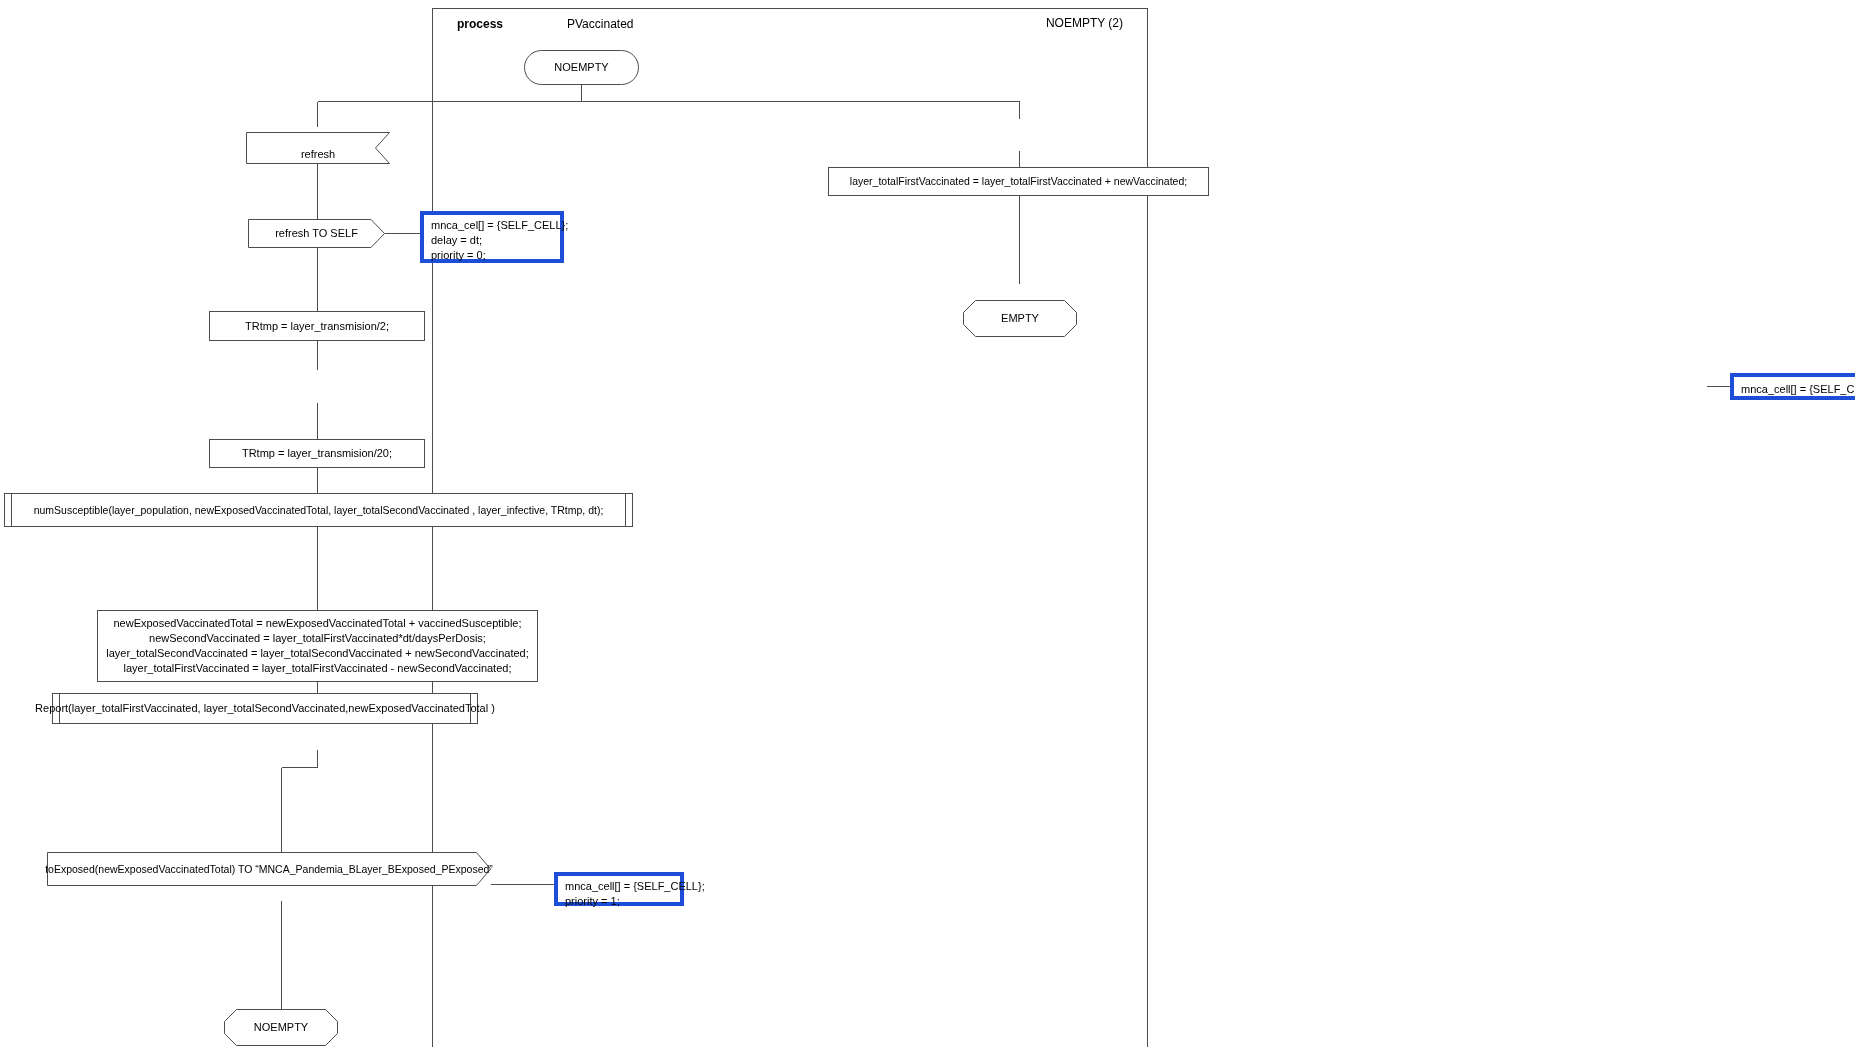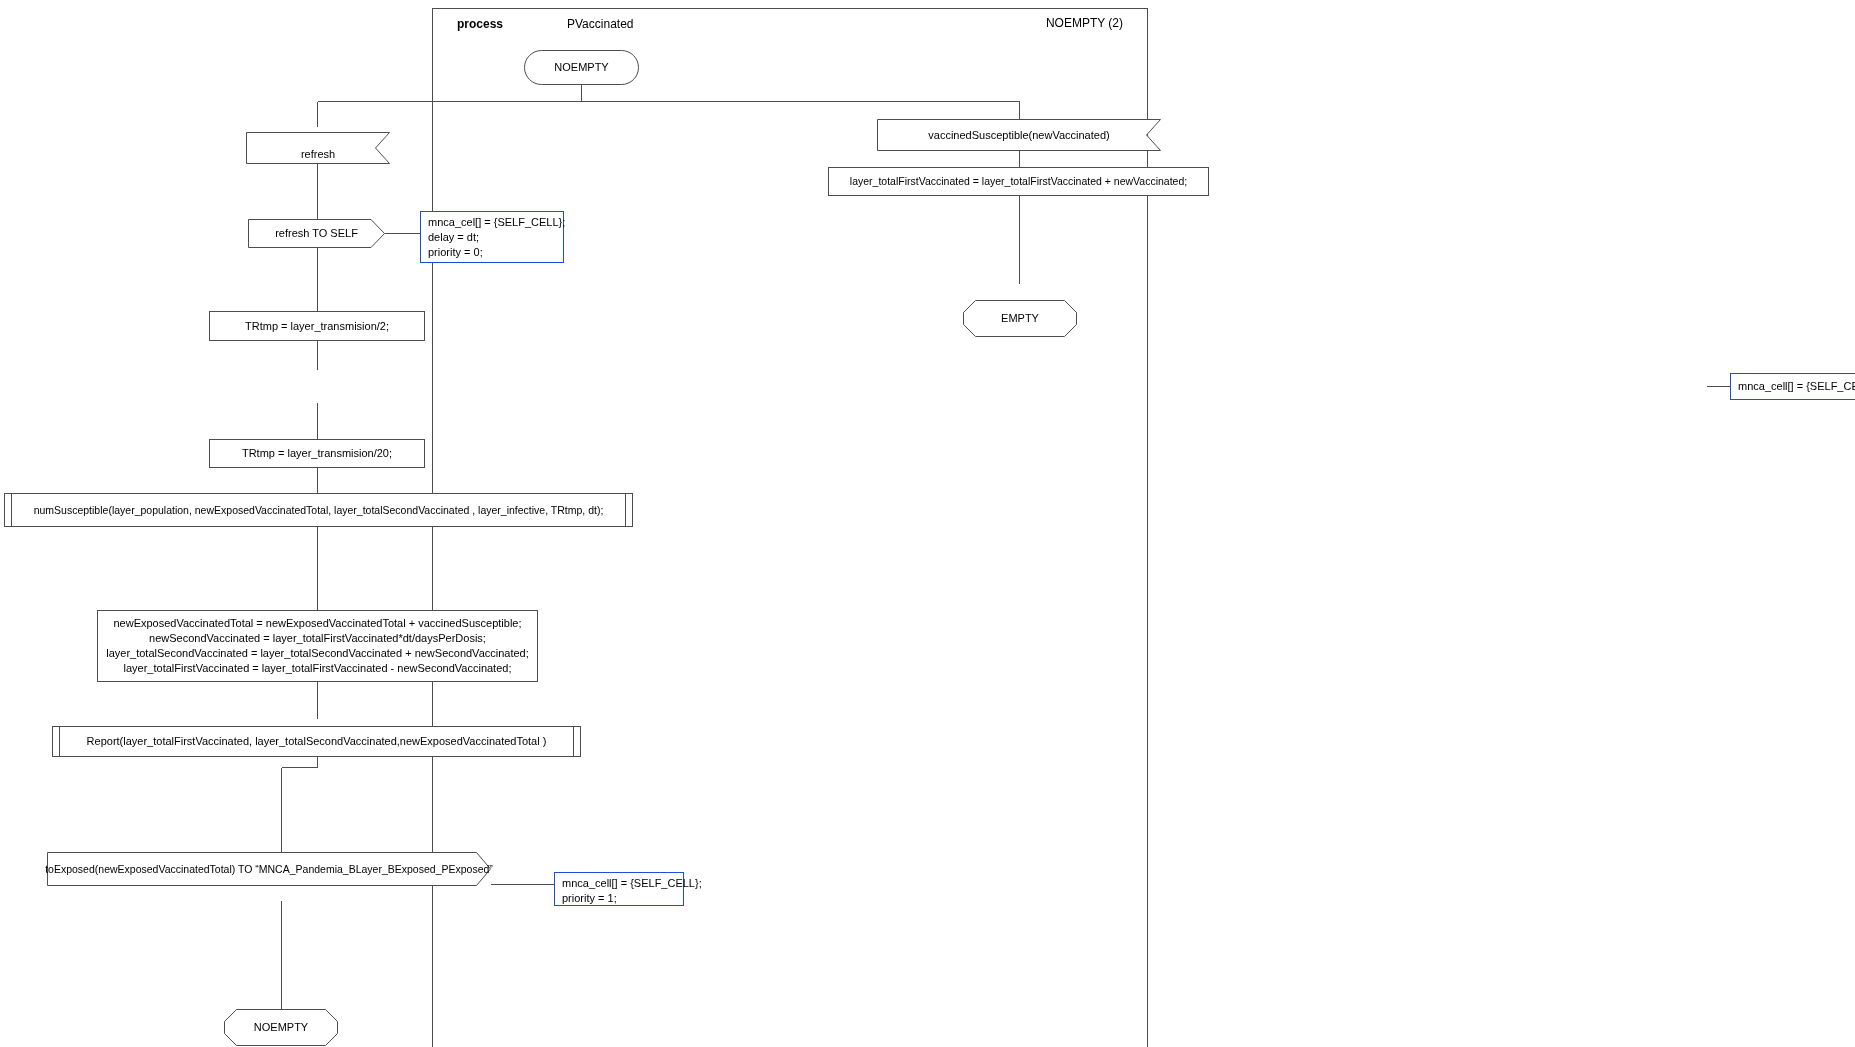--- a/index.html
+++ b/index.html
@@ -44,21 +44,21 @@
   .call::after  { right: 6px; }
 
   .shape { position: absolute; left: 0; top: 0; width: 100%; height: 100%; }
   .shape polygon, .shape rect { fill: #ffffff; stroke: #4d4d4d; stroke-width: 1; }
   .lbl { position: relative; }
 
   .multi { flex-direction: column; line-height: 15px; }
 
   .note {
     display: block;
-    border: 1px solid #1d4ed8; background: #fff;
+    border: 4px solid #1d4ed8; background: #fff;
     font-size: 11px; line-height: 15px;
     text-align: left;
     padding: 3px 4px 0 7px;
   }
   .note-one { padding-top: 5px; }
 </style>
 </head>
 <body>
 
 <div class="canvas">
@@ -132,21 +132,21 @@
     <span class="lbl">numSusceptible(layer_population, newExposedVaccinatedTotal, layer_totalSecondVaccinated , layer_infective, TRtmp, dt);</span>
   </div>
 
   <div class="node box multi" style="left:97px;top:610px;width:441px;height:72px">
     <div>newExposedVaccinatedTotal = newExposedVaccinatedTotal + vaccinedSusceptible;</div>
     <div>newSecondVaccinated = layer_totalFirstVaccinated*dt/daysPerDosis;</div>
     <div>layer_totalSecondVaccinated = layer_totalSecondVaccinated + newSecondVaccinated;</div>
     <div>layer_totalFirstVaccinated = layer_totalFirstVaccinated - newSecondVaccinated;</div>
   </div>
 
-  <div class="node box call" style="left:52px;top:726px;width:529px;height:31px">
+  <div class="node box call" style="left:52px;top:693px;width:426px;height:31px">
     <span class="lbl">Report(layer_totalFirstVaccinated, layer_totalSecondVaccinated,newExposedVaccinatedTotal )</span>
   </div>
 
   <div class="node small" style="left:47px;top:852px;width:444px;height:34px">
     <svg class="shape" width="444" height="34">
       <polygon points="0.5,0.5 429.5,0.5 443.5,17 429.5,33.5 0.5,33.5"></polygon>
     </svg>
     <span class="lbl">toExposed(newExposedVaccinatedTotal) TO “MNCA_Pandemia_BLayer_BExposed_PExposed”</span>
   </div>
 
@@ -155,26 +155,20 @@
     <div>priority = 1;</div>
   </div>
 
   <div class="node" style="left:224px;top:1009px;width:114px;height:37px">
     <svg class="shape" width="114" height="37">
       <polygon points="12.5,0.5 101.5,0.5 113.5,12.5 113.5,24.5 101.5,36.5 12.5,36.5 0.5,24.5 0.5,12.5"></polygon>
     </svg>
     <span class="lbl">NOEMPTY</span>
   </div>
 
-  <div class="node" style="left:877px;top:119px;width:284px;height:32px">
-    <svg class="shape" width="284" height="32">
-      <polygon points="0.5,0.5 283.5,0.5 269.5,16 283.5,31.5 0.5,31.5"></polygon>
-    </svg>
-    <span class="lbl">vaccinedSusceptible(newVaccinated)</span>
-  </div>
 
   <div class="node box small" style="left:828px;top:167px;width:381px;height:29px">
     <span class="lbl">layer_totalFirstVaccinated = layer_totalFirstVaccinated + newVaccinated;</span>
   </div>
 
   <div class="node" style="left:963px;top:300px;width:114px;height:37px">
     <svg class="shape" width="114" height="37">
       <polygon points="12.5,0.5 101.5,0.5 113.5,12.5 113.5,24.5 101.5,36.5 12.5,36.5 0.5,24.5 0.5,12.5"></polygon>
     </svg>
     <span class="lbl">EMPTY</span>

